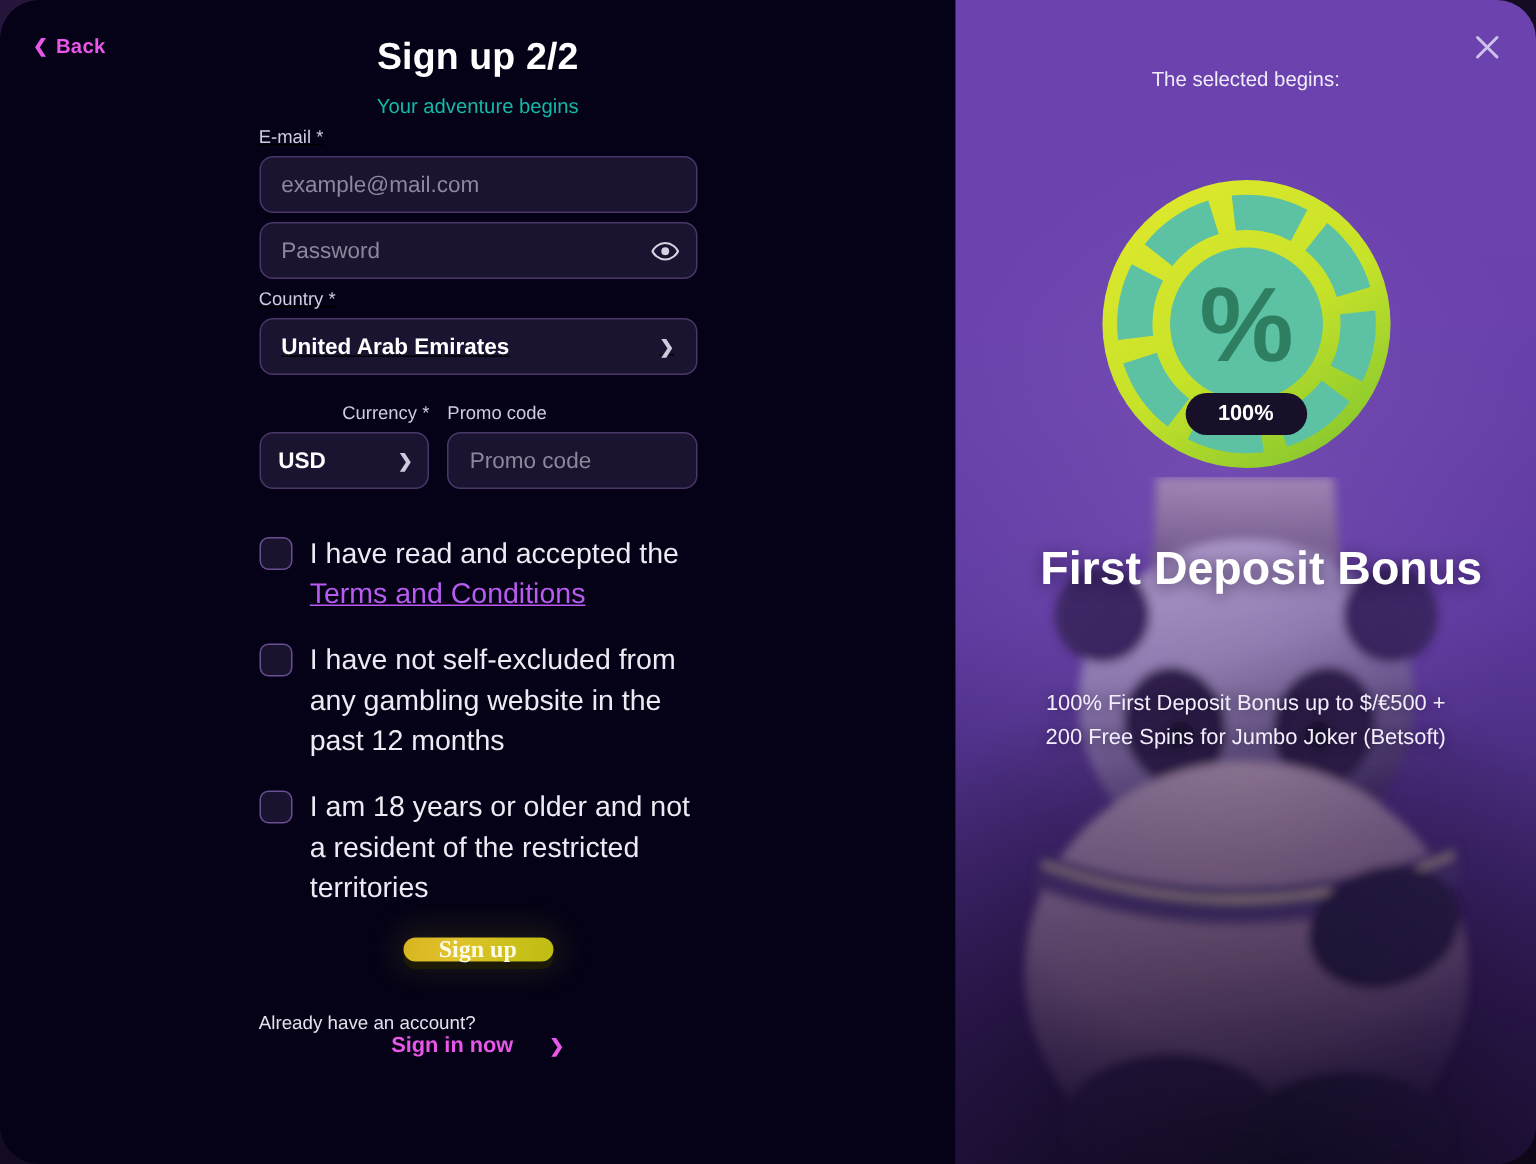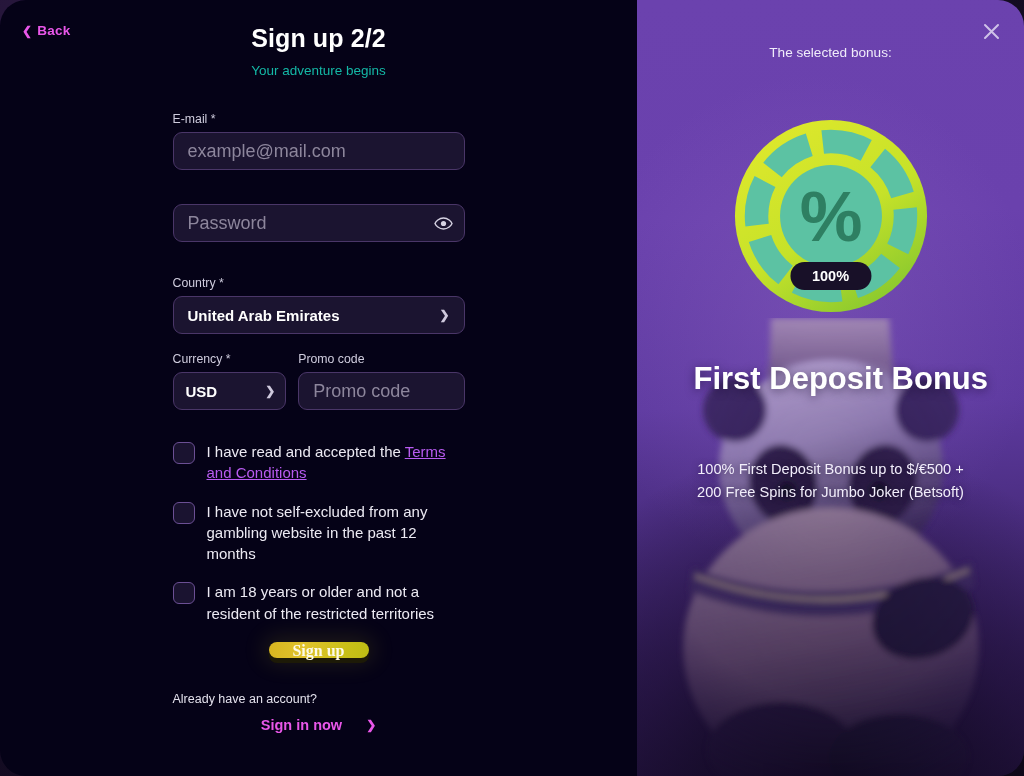--- a/index.html
+++ b/index.html
@@ -67,40 +67,40 @@
     font-weight: bold;
     letter-spacing: .1px;
   }
   .subtitle {
     text-align: center;
     color: #14b8a6;
     font-size: 13.5px;
     margin-top: 10px;
   }
 
-  .field { margin-top: 34px; }
+  .field { margin-top: 6px; text-decoration: underline; }
   .field-label {
     color: #cfccdd;
     font-size: 12.3px;
     margin-bottom: 6px;
     display: block;
   }
 
   .input-wrap { position: relative; }
 
   .text-input,
   .select-box {
     width: 100%;
     height: 38px;
     border-radius: 9px;
     background: #1b1430;
     border: 1px solid #4a3668;
     color: #ffffff;
     font-family: "Liberation Sans", sans-serif;
-    font-size: 18px;
+    font-size: 15px;
     padding: 0 14px;
     outline: none;
   }
   .text-input::placeholder { color: #8d869c; }
 
   .select-box {
     display: flex;
     align-items: center;
     justify-content: space-between;
     cursor: pointer;
@@ -122,21 +122,21 @@
     display: flex;
     align-items: center;
     cursor: pointer;
   }
 
   .row-two {
     display: flex;
     gap: 12px;
     margin-top: 18px;
   }
-  .col-currency { flex: 0 0 95px; }
+  .col-currency { flex: 0 0 95px; text-align: right; }
   .col-promo { flex: 1 1 auto; }
   .col-currency .select-box { padding: 0 10px 0 12px; gap: 40px; }
 
   
   .checks { margin-top: 30px; }
   .check-row {
     display: flex;
     align-items: flex-start;
     gap: 12px;
     margin-bottom: 16px;
@@ -146,21 +146,21 @@
     width: 22px;
     height: 22px;
     border-radius: 6px;
     background: #1a1330;
     border: 1.5px solid #6b4f94;
     cursor: pointer;
     margin-top: 2px;
   }
   .check-text {
     color: #eceaf3;
-    font-size: 15px;
+    font-size: 19px;
     line-height: 1.42;
     padding-top: 1px;
   }
   .tc-link {
     color: #b85bf0;
     text-decoration: underline;
     cursor: pointer;
   }
 
   .signup-wrap {
@@ -189,21 +189,20 @@
     margin-top: 34px;
   }
   .signin-link {
     display: flex;
     align-items: center;
     justify-content: center;
     gap: 24px;
     color: #e957e9;
     font-size: 14.5px;
     font-weight: bold;
-    margin-top: 11px;
     cursor: pointer;
   }
   .signin-chev { font-size: 12px; line-height: 1; }
 
   
   .bonus-pane {
     position: relative;
     flex: 1 1 auto;
     height: 776px;
     overflow: hidden;
@@ -392,21 +391,21 @@
   </div>
 
   <div class="bonus-pane">
 
     <div class="close-btn">
       <svg width="17" height="17" viewBox="0 0 17 17">
         <path d="M2 2 L15 15 M15 2 L2 15" stroke="#cfc2e8" stroke-width="2" stroke-linecap="round"></path>
       </svg>
     </div>
 
-    <div class="bonus-caption">The selected bonus:</div>
+    <div class="bonus-caption">The selected begins:</div>
 
     <svg class="mascot" viewBox="0 0 400 470">
       <defs>
         <linearGradient id="bodyG" x1="0" y1="0" x2="0.3" y2="1">
           <stop offset="0%" stop-color="#cfc3dc"></stop>
           <stop offset="45%" stop-color="#9b8cb4"></stop>
           <stop offset="100%" stop-color="#2e1f49"></stop>
         </linearGradient>
         <linearGradient id="hatG" x1="0" y1="0" x2="0" y2="1">
           <stop offset="0%" stop-color="#b9a5b8"></stop>

